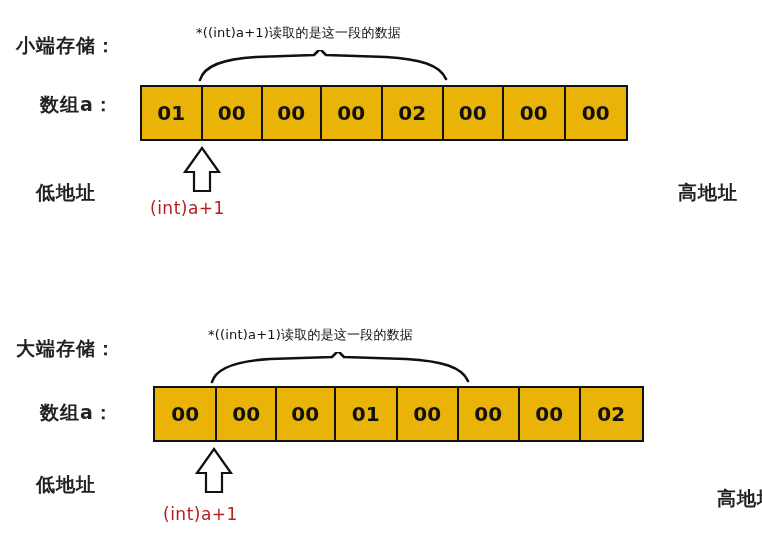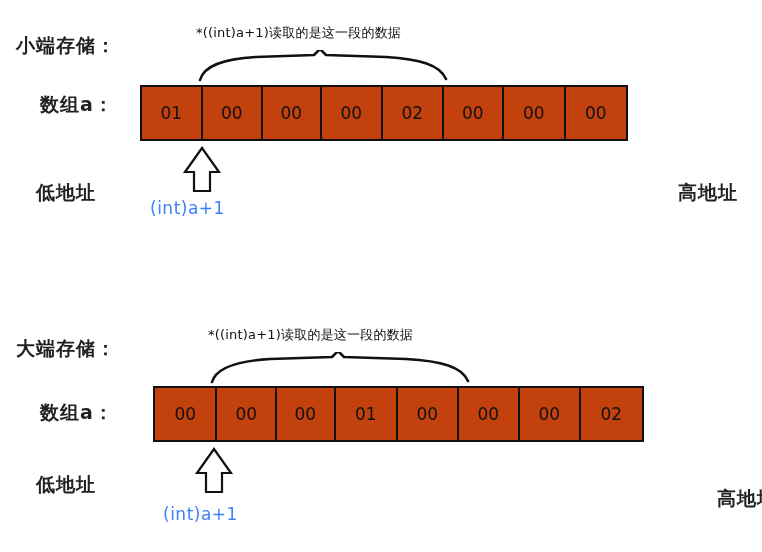--- a/index.html
+++ b/index.html
@@ -61,35 +61,36 @@
     box-sizing: border-box;
     background: #fff;
     height: 56px;
   }
   .cell {
     box-sizing: border-box;
     border-right: 2px solid #111;
     display: flex;
     align-items: center;
     justify-content: center;
-    font-size: 17px;
+    font-size: 20px;
     color: #111;
-    background: #c2410c;
+    background: #eab308;
+    font-weight: bold;
   }
   .cell:last-child { border-right: none; }
 
   
   .uparrow { position: absolute; }
 
   
   .ptr-expr {
     position: absolute;
     white-space: nowrap;
     font-size: 17px;
-    color: #3b82f6;
+    color: #b91c1c;
     letter-spacing: 0.5px;
     text-align: center;
   }
 </style>
 </head>
 <body>
 
 <div class="diagram" id="endian-little">
 
   <div class="lbl lbl-endian" style="top:33px;">小端存储：</div>

